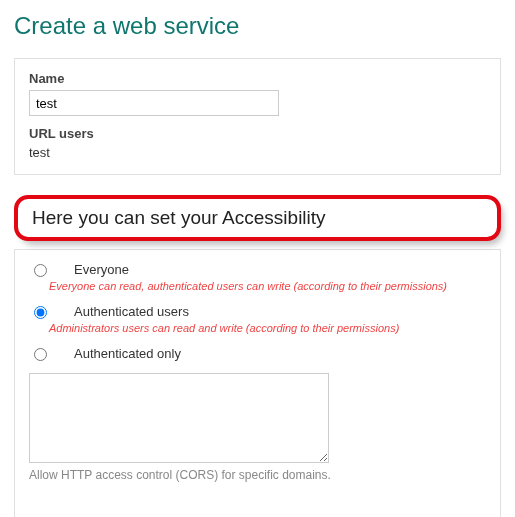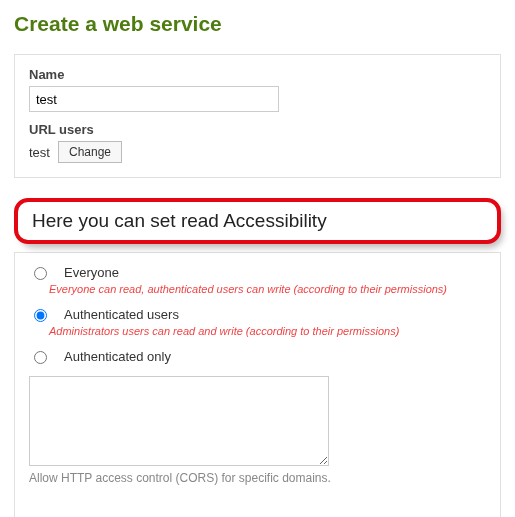--- a/index.html
+++ b/index.html
@@ -9,23 +9,23 @@
     font-family: "Segoe UI", Arial, sans-serif;
     font-size: 13px;
     color: #333;
     background: #fff;
     width: 515px;
   }
   .page {
     padding: 8px 14px 20px 14px;
   }
   h1.page-title {
-    font-size: 21px;
-    font-weight: 700;
-    color: #4d7c0f;
+    font-size: 24px;
+    font-weight: 400;
+    color: #0f766e;
     margin: 4px 0 18px 0;
   }
   .panel {
     border: 1px solid #e0e0e0;
     padding: 12px 14px 14px 14px;
     margin-bottom: 20px;
     background: #fff;
   }
   .field-label {
     font-weight: 700;
@@ -81,21 +81,21 @@
     z-index: 1;
   }
   .section-q {
     font-weight: 700;
     color: #444;
     margin: 4px 0 8px 0;
   }
   .radio-row {
     display: flex;
     align-items: flex-start;
-    gap: 14px;
+    gap: 24px;
     margin-bottom: 2px;
   }
   .radio-row input[type=radio] {
     margin-top: 2px;
   }
   .radio-label {
     color: #333;
     font-size: 13px;
   }
   .radio-desc {
@@ -128,27 +128,26 @@
 <div class="page">
   <h1 class="page-title">Create a web service</h1>
 
   <div class="panel">
     <label class="field-label">Name</label>
     <input class="text-input" type="text" value="test" style="">
     <div class="spacer"></div>
     <label class="field-label">URL users</label>
     <div class="url-row">
       <span class="url-value">test</span>
-      <button class="btn">Change</button>
     </div>
   </div>
 
   <div class="callout-wrap">
     <div class="callout-shadow"></div>
-    <div class="callout">Here you can set read Accessibility</div>
+    <div class="callout">Here you can set your Accessibility</div>
   </div>
 
   <div class="panel">
 
     <div class="radio-row">
       <input type="radio" name="acc" style="">
       <span class="radio-label">Everyone</span>
     </div>
     <div class="radio-desc">Everyone can read, authenticated users can write (according to their permissions)</div>
 

